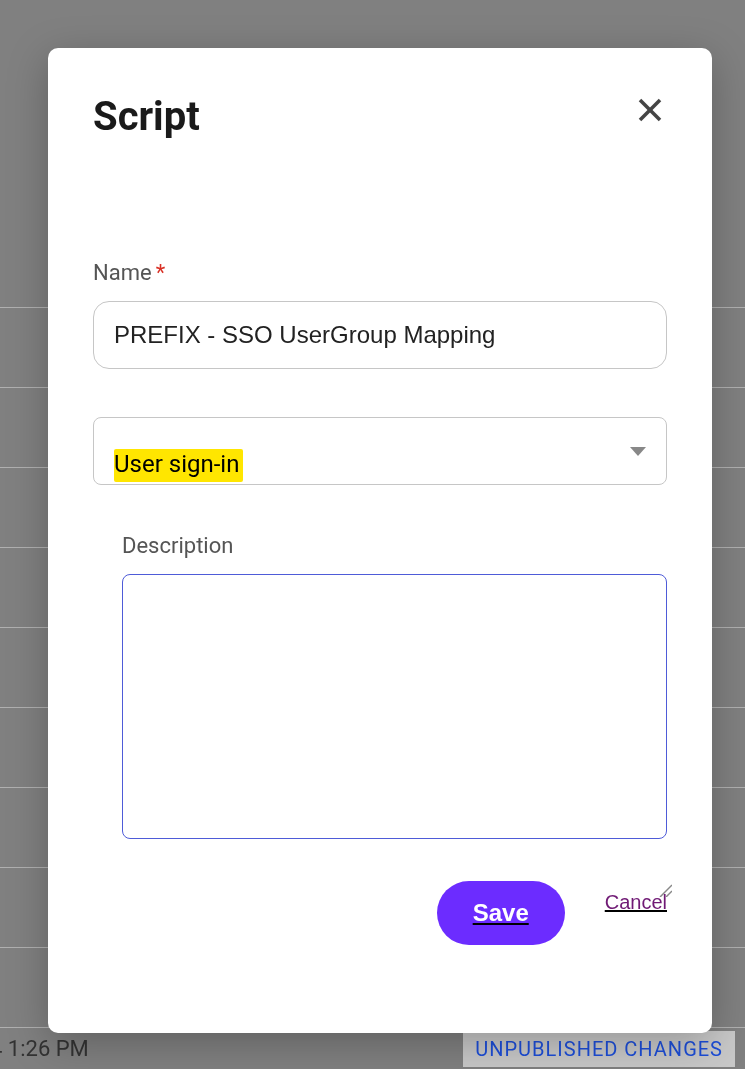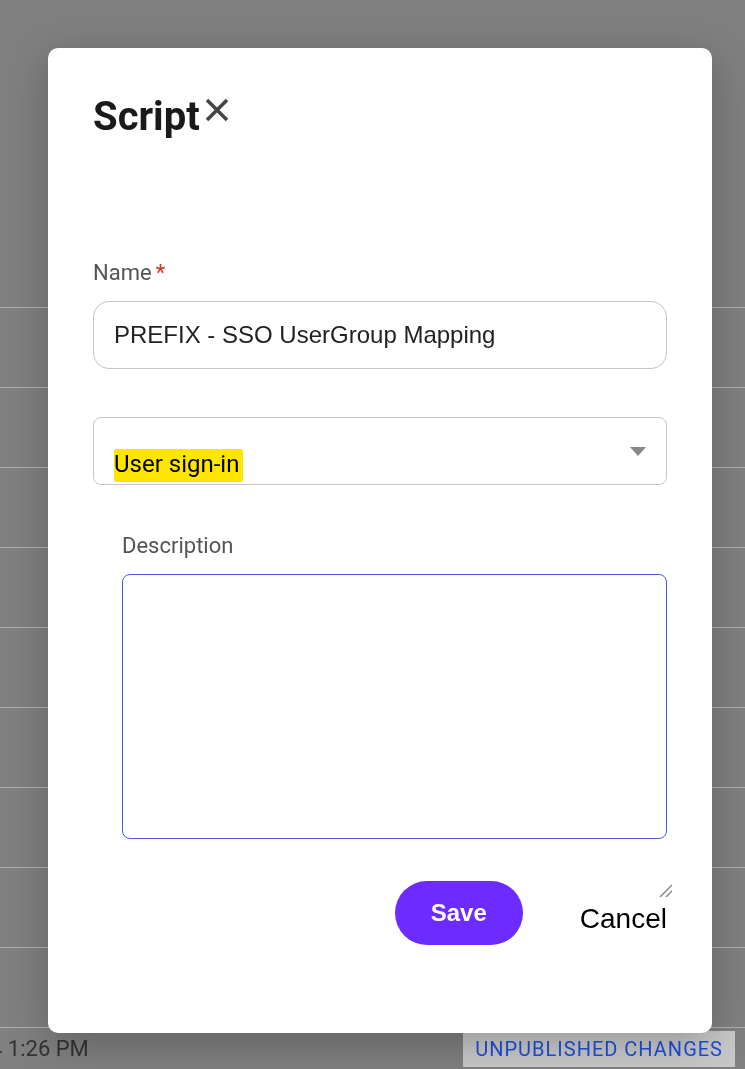--- a/index.html
+++ b/index.html
@@ -16,21 +16,21 @@
   .modal {
     position: absolute;
     left: 48px; top: 48px;
     width: 664px; height: 985px;
     background: #fff;
     border-radius: 10px;
     box-shadow: 0 10px 40px rgba(0,0,0,0.25);
     padding: 45px 45px 30px 45px;
   }
 
-  .modal-header { display: flex; align-items: flex-start; }
+  .modal-header { display: flex; justify-content: space-between; align-items: flex-start; }
   .modal-title { font-size: 40px; font-weight: 700; color: #1a1a1a; }
   .close-btn { font-size: 30px; color: #444; line-height: 1; padding: 4px; cursor: pointer; background: none; border: none; }
 
   .form-group { margin-top: 30px; }
   .first-group { margin-top: 120px; }
   .label { font-size: 22px; color: #555; margin-bottom: 16px; display: block; }
   .req { color: #d93025; margin-left: 4px; }
 
   .text-input {
     width: 100%;
@@ -88,39 +88,40 @@
     right: 40px;
     bottom: 136px;
     width: 14px; height: 14px;
     pointer-events: none;
   }
   .resize-handle svg { display: block; }
 
   .actions {
     display: flex;
     justify-content: flex-end;
-    align-items: flex-end;
-    gap: 57px;
+    align-items: flex-start;
+    gap: 40px;
     margin-top: 38px;
+    text-decoration: underline;
   }
   .btn-primary {
     background: #6c2cff;
     color: #fff;
     font-size: 24px;
     font-weight: 600;
     border: none;
     border-radius: 999px;
     padding: 18px 36px;
     cursor: pointer;
   }
   .btn-link {
     background: none;
     border: none;
-    color: #000000;
-    font-size: 28px;
+    color: #701a75;
+    font-size: 20px;
     font-weight: 500;
     cursor: pointer;
     padding: 10px 0;
   }
 </style>
 </head>
 <body>
 
 <div class="bg-list">
   <div class="bg-top"></div>

